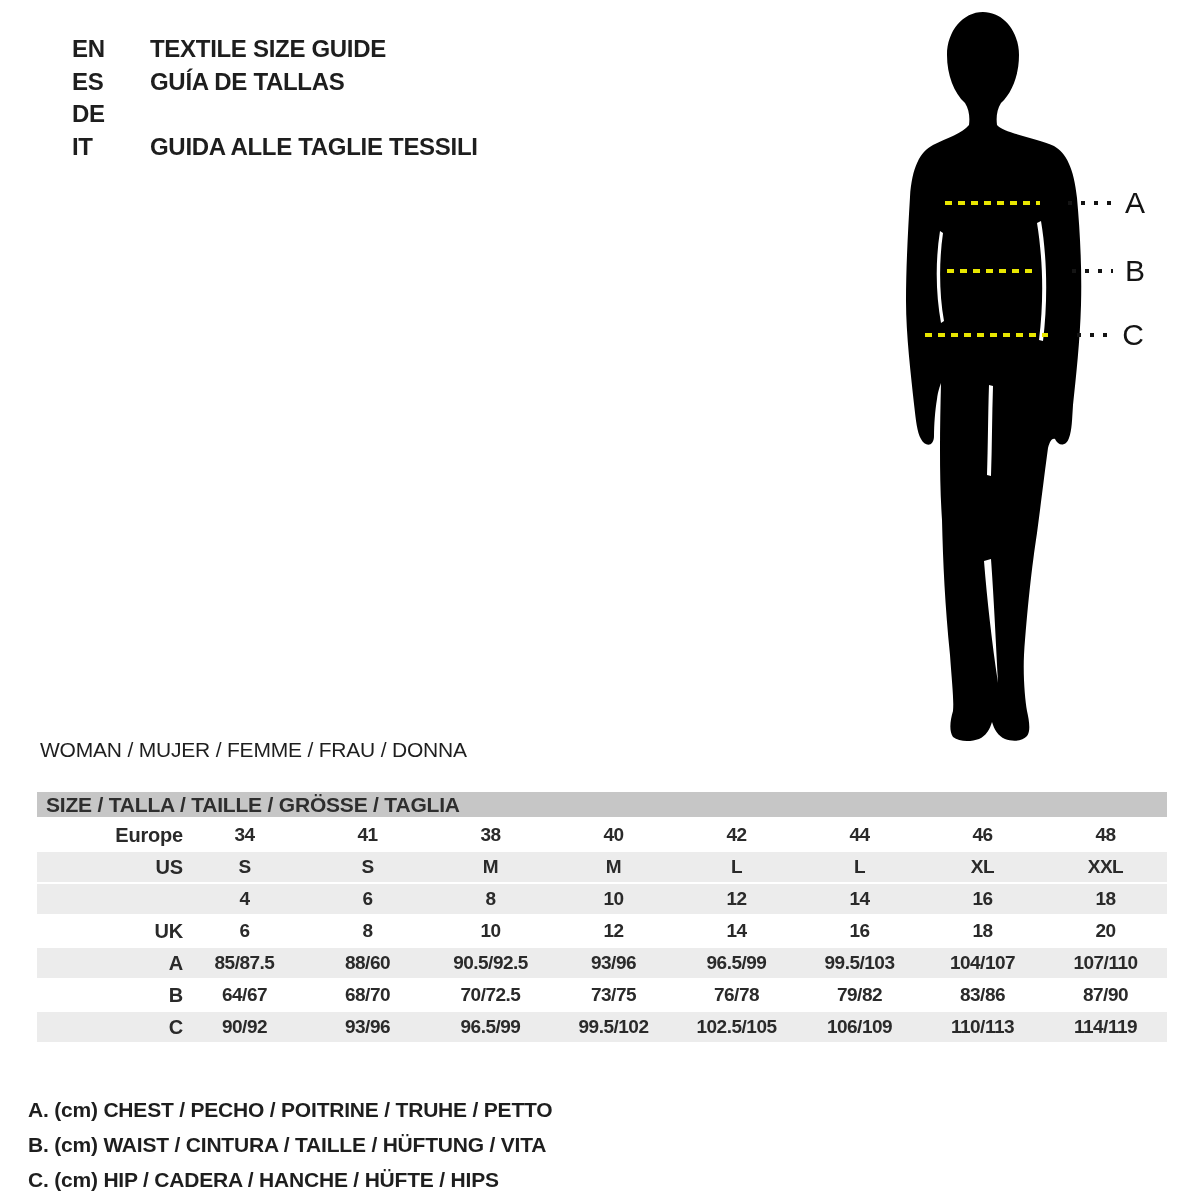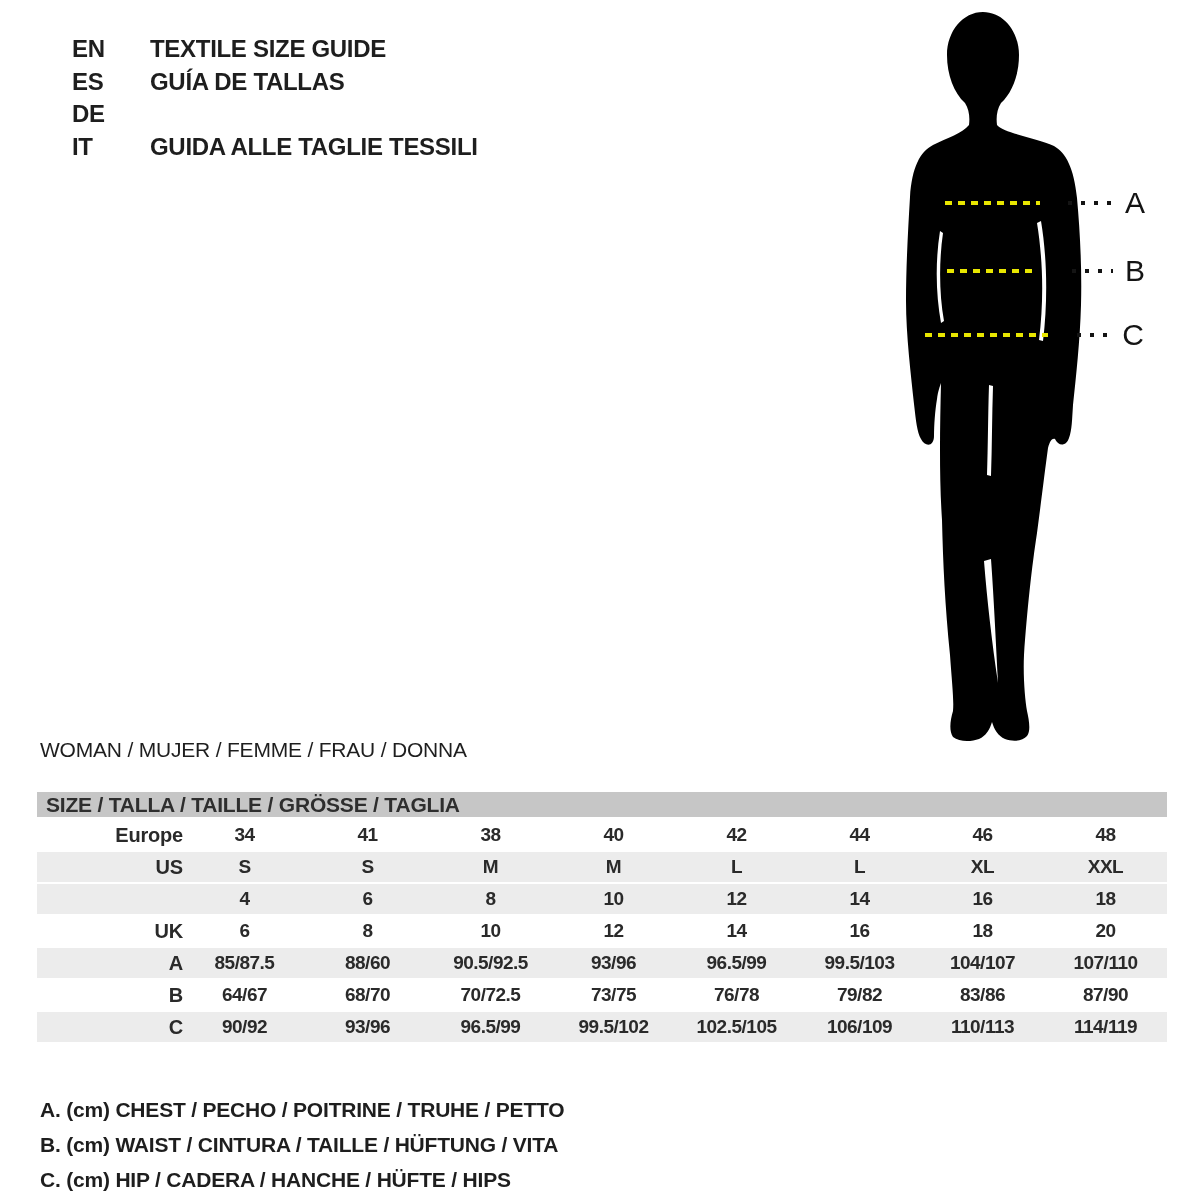--- a/index.html
+++ b/index.html
@@ -40,21 +40,21 @@
   .table-wrap{position:absolute;left:37px;top:792px;width:1130px;}
   .table-header{height:25px;line-height:26px;background:var(--header-bg);padding-left:9px;
     font-size:21px;font-weight:700;color:#2e2e2e;letter-spacing:-0.2px;margin-bottom:3px;box-sizing:border-box;}
   table.sizes{border-collapse:collapse;table-layout:fixed;width:1130px;}
   table.sizes td{height:30px;border-bottom:2px solid #ffffff;text-align:center;
     font-size:19px;font-weight:700;letter-spacing:-0.5px;color:#2a2a2a;padding:0;overflow:hidden;}
   table.sizes td.rowlabel{text-align:right;padding-left:9px;font-size:20px;letter-spacing:-0.2px;}
   table.sizes tr.shade{background:var(--shade-bg);margin-left:41px;}
 
   
-  .legend{position:absolute;left:40px;top:1092px;}
+  .legend{position:absolute;left:28px;top:1092px;}
   .legend-line{font-size:21px;font-weight:700;line-height:35px;letter-spacing:-0.2px;white-space:nowrap;}
 </style>
 </head>
 <body>
 
 <div class="canvas">
 
   <div class="lang-block">
     <div class="lang-row">
       <span>EN</span>

